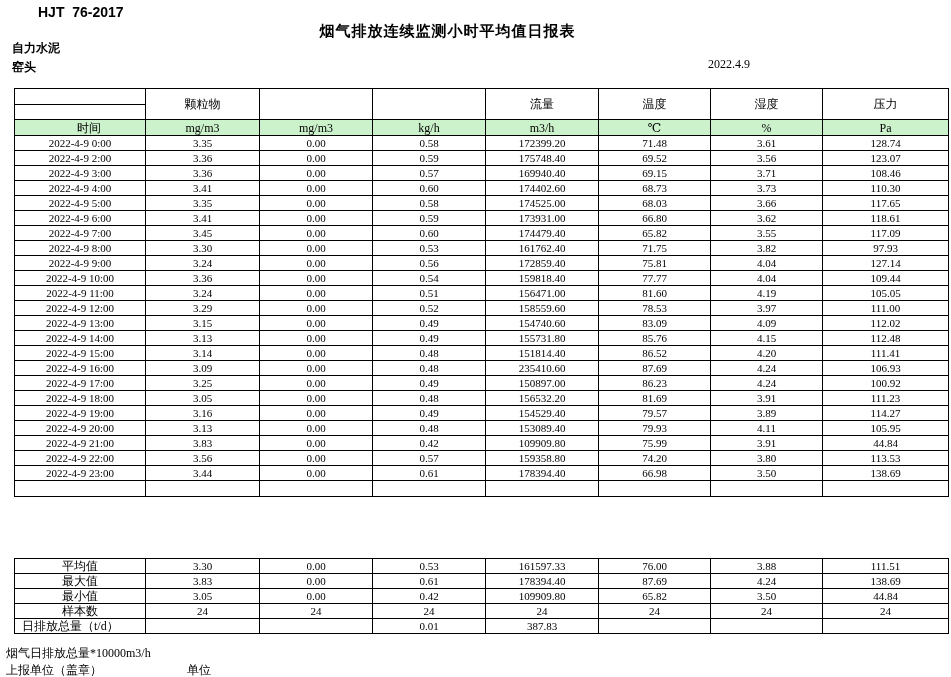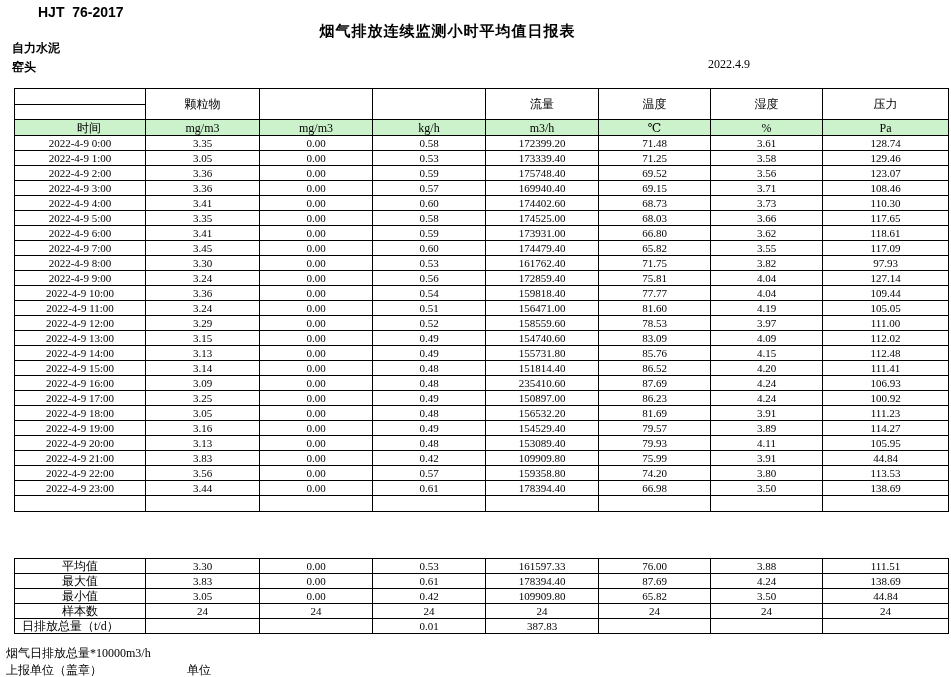--- a/index.html
+++ b/index.html
@@ -93,30 +93,20 @@
         <td class="row-label">2022-4-9 0:00</td>
         <td class="cell">3.35</td>
         <td class="cell">0.00</td>
         <td class="cell">0.58</td>
         <td class="cell">172399.20</td>
         <td class="cell">71.48</td>
         <td class="cell">3.61</td>
         <td class="cell">128.74</td>
       </tr>
       <tr>
-        <td class="row-label">2022-4-9 1:00</td>
-        <td class="cell">3.05</td>
-        <td class="cell">0.00</td>
-        <td class="cell">0.53</td>
-        <td class="cell">173339.40</td>
-        <td class="cell">71.25</td>
-        <td class="cell">3.58</td>
-        <td class="cell">129.46</td>
-      </tr>
-      <tr>
         <td class="row-label">2022-4-9 2:00</td>
         <td class="cell">3.36</td>
         <td class="cell">0.00</td>
         <td class="cell">0.59</td>
         <td class="cell">175748.40</td>
         <td class="cell">69.52</td>
         <td class="cell">3.56</td>
         <td class="cell">123.07</td>
       </tr>
       <tr>

